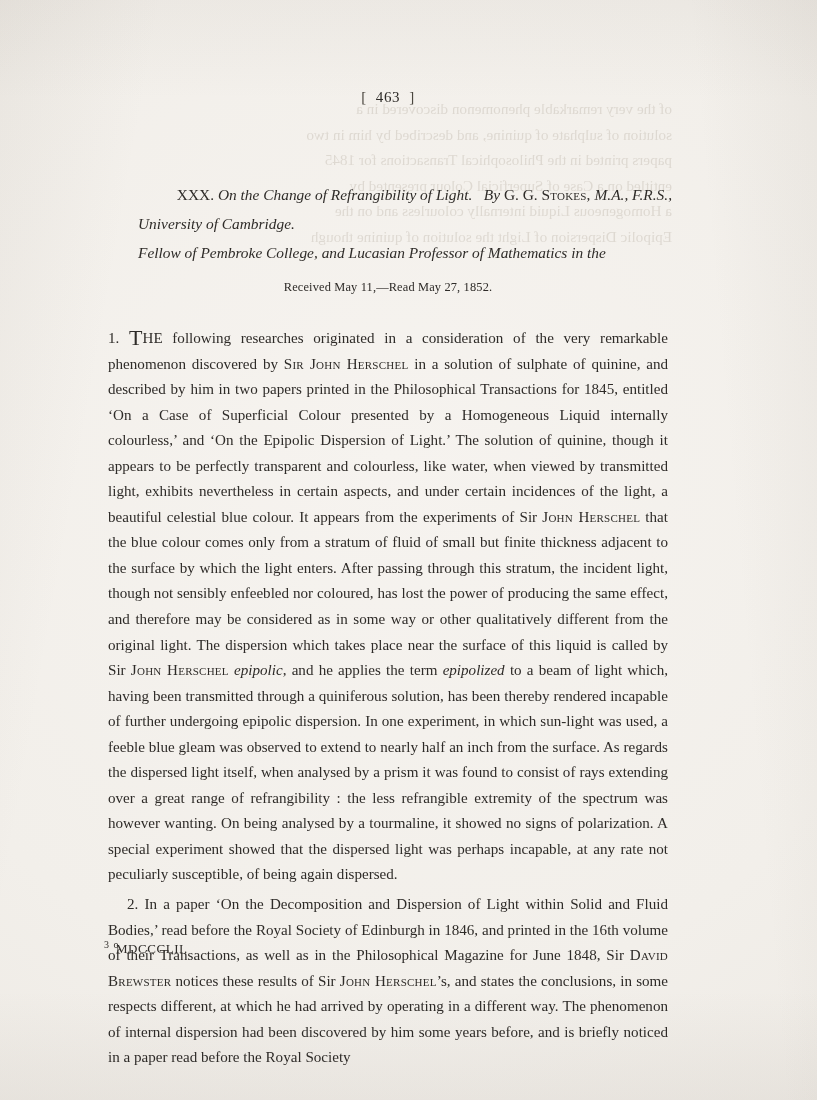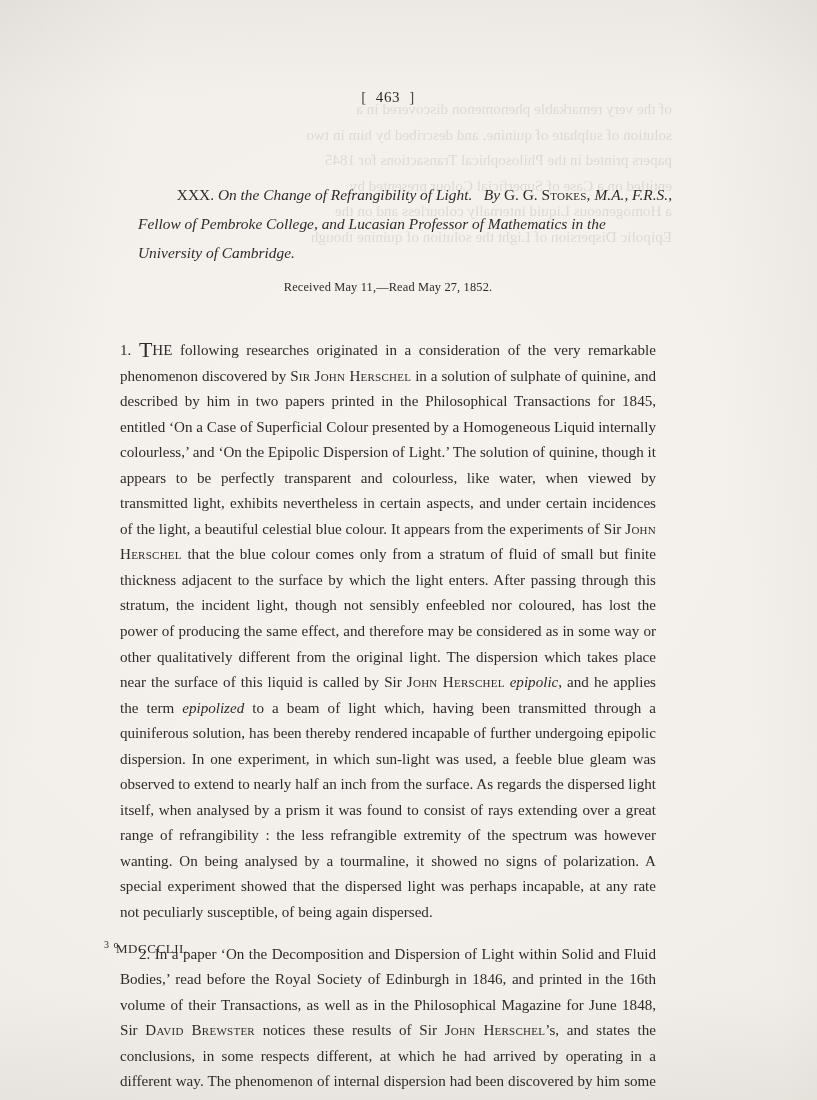--- a/index.html
+++ b/index.html
@@ -114,21 +114,21 @@
   .body {
     position: absolute;
     top: 322px;
     left: 0;
     width: 568px;
     font-size: 15.1px;
     line-height: 25.55px;
     text-align: justify;
     text-align-last: left;
   }
-  .para { margin: 16px; }
+  .para { margin: 4px; }
   .para.p2 { text-indent: 19px; }
   .bigT {
     font-size: 22px;
     line-height: 0;
     position: relative;
     top: 1.5px;
   }
   .scb {
     font-variant: small-caps;
     letter-spacing: .25px;
@@ -183,22 +183,22 @@
   <div class="title-block">
     <div class="title-line l1">
       <span class="rm">XXX.</span>
       <span class="it">On the Change of Refrangibility of Light.</span>
       &nbsp;
       <span class="it">By</span>
       <span class="rm">G. G.</span>
       <span class="sc">Stokes,</span>
       <span class="it">M.A., F.R.S.,</span>
     </div>
+    <div class="title-line l3 it">University of Cambridge.</div>
     <div class="title-line l2 it">Fellow of Pembroke College, and Lucasian Professor of Mathematics in the</div>
-    <div class="title-line l3 it">University of Cambridge.</div>
   </div>
 
   <div class="received">Received May 11,—Read May 27, 1852.</div>
 
   <div class="body">
 
     <p class="para p1"><span>1.</span> <span class="bigT">T</span><span>HE following researches originated in a consideration of the very remarkable phenomenon discovered by </span><span class="scb">Sir John Herschel</span><span> in a solution of sulphate of quinine, and described by him in two papers printed in the Philosophical Transactions for 1845, entitled ‘On a Case of Superficial Colour presented by a Homogeneous Liquid internally colourless,’ and ‘On the Epipolic Dispersion of Light.’ The solution of quinine, though it appears to be perfectly transparent and colourless, like water, when viewed by transmitted light, exhibits nevertheless in certain aspects, and under certain incidences of the light, a beautiful celestial blue colour. It appears from the experiments of Sir </span><span class="scb">John Herschel</span><span> that the blue colour comes only from a stratum of fluid of small but finite thickness adjacent to the surface by which the light enters. After passing through this stratum, the incident light, though not sensibly enfeebled nor coloured, has lost the power of producing the same effect, and therefore may be considered as in some way or other qualitatively different from the original light. The dispersion which takes place near the surface of this liquid is called by Sir </span><span class="scb">John Herschel</span><span> </span><span class="it">epipolic</span><span>, and he applies the term </span><span class="it">epipolized</span><span> to a beam of light which, having been transmitted through a quiniferous solution, has been thereby rendered incapable of further undergoing epipolic dispersion. In one experiment, in which sun-light was used, a feeble blue gleam was observed to extend to nearly half an inch from the surface. As regards the dispersed light itself, when analysed by a prism it was found to consist of rays extending over a great range of refrangibility : the less refrangible extremity of the spectrum was however wanting. On being analysed by a tourmaline, it showed no signs of polarization. A special experiment showed that the dispersed light was perhaps incapable, at any rate not peculiarly susceptible, of being again dispersed.</span></p>
 
     <p class="para p2"><span>2.</span><span> In a paper ‘On the Decomposition and Dispersion of Light within Solid and Fluid Bodies,’ read before the Royal Society of Edinburgh in 1846, and printed in the 16th volume of their Transactions, as well as in the Philosophical Magazine for June 1848, Sir </span><span class="scb">David Brewster</span><span> notices these results of Sir </span><span class="scb">John Herschel</span><span>’s, and states the conclusions, in some respects different, at which he had arrived by operating in a different way. The phenomenon of internal dispersion had been discovered by him some years before, and is briefly noticed in a paper read before the Royal Society</span></p>
 

